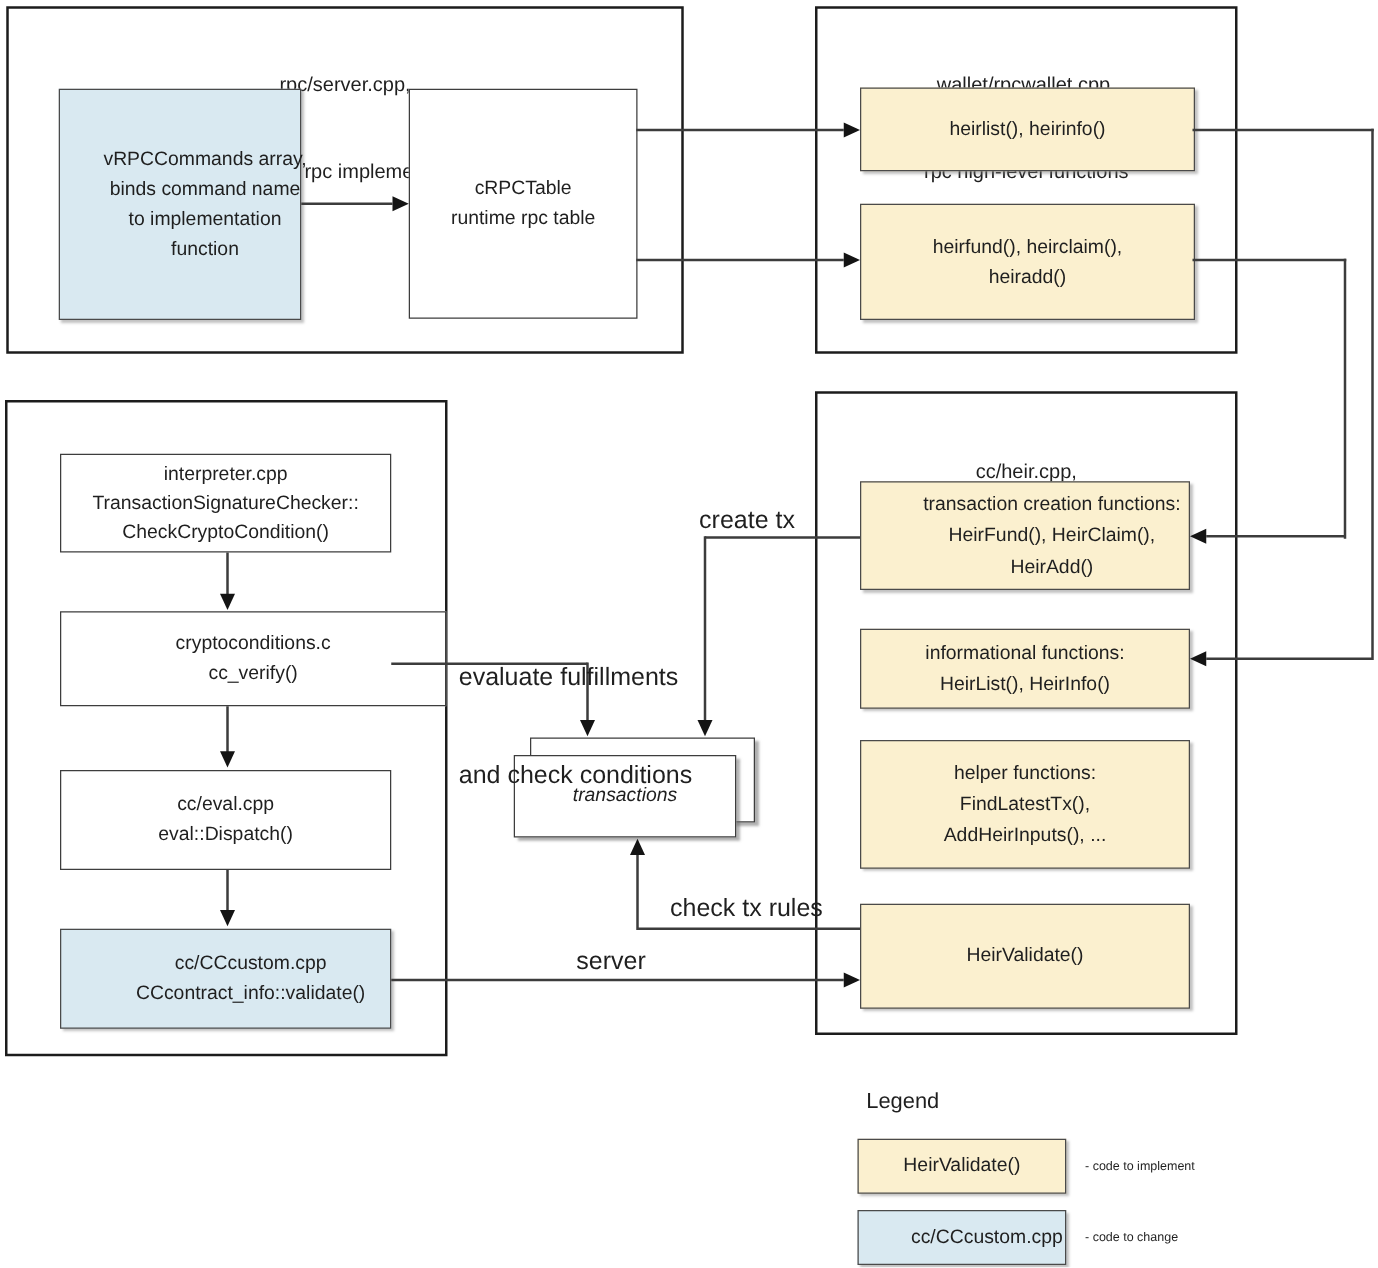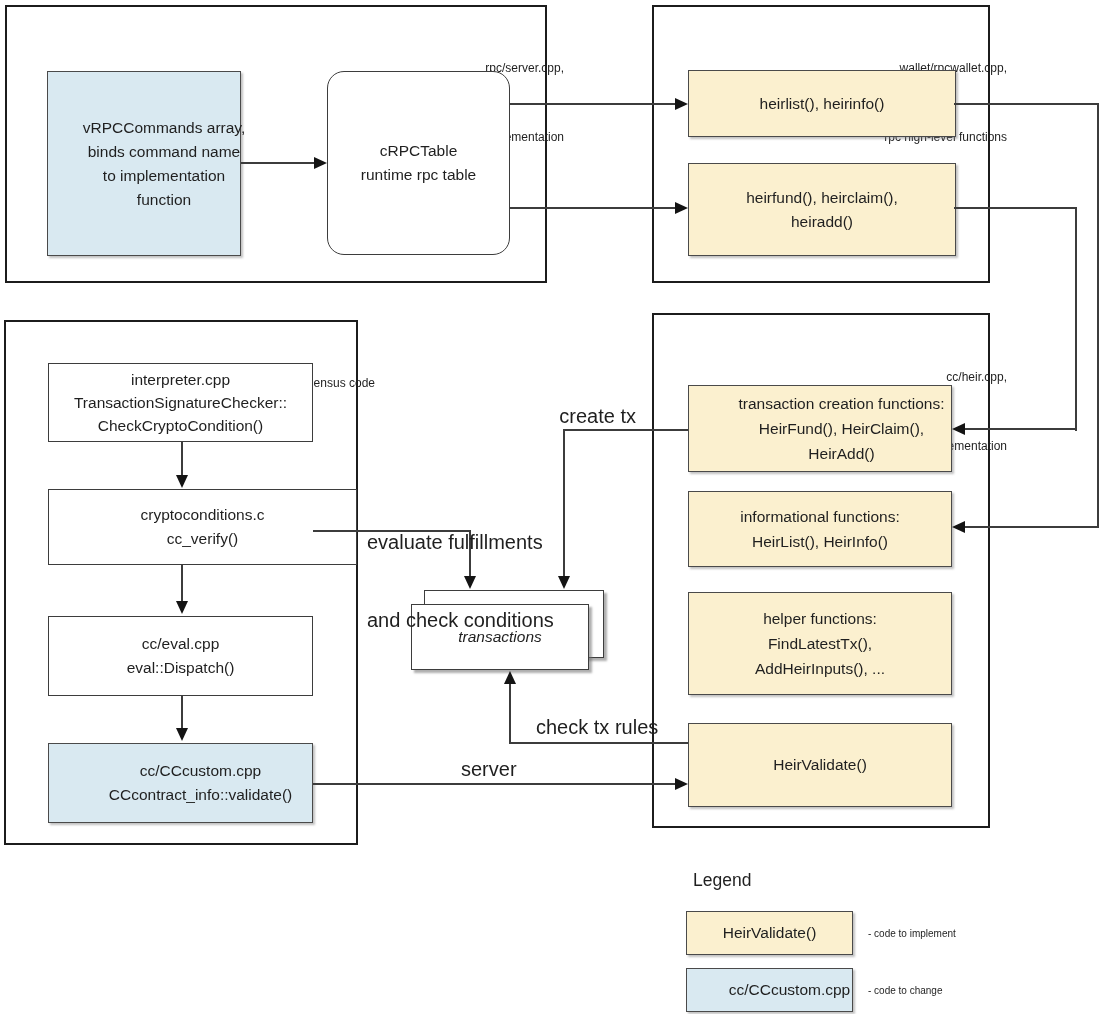--- a/index.html
+++ b/index.html
@@ -5,21 +5,21 @@
   html,body { margin:0; padding:0; background:#ffffff; }
   #canvas {
     position:relative; width:1102px; height:1014px; background:#ffffff;
     font-family:"Liberation Sans","DejaVu Sans",sans-serif;
     color:#1f1f1f; overflow:hidden;
   }
   .container {
     position:absolute; background:#ffffff; border:2px solid #1c1c1c; box-sizing:border-box;
   }
   .ctitle {
-    position:absolute; text-align:right; font-size:12px; line-height:23px; white-space:pre;padding-left:17px;
+    position:absolute; text-align:center; font-size:16px; line-height:23px; white-space:pre;
   }
   .box {
     position:absolute; box-sizing:border-box; border:1.6px solid #4a4a4a;
     display:flex; flex-direction:column; align-items:center; justify-content:center;
     text-align:center; font-size:15.5px; line-height:24px; background:#ffffff;
     box-shadow:2px 2px 2px rgba(120,120,120,0.45);
   }
   .box.flat { box-shadow:none; border-color:#3d3d3d; }
   .box.yellow { background:var(--implement-fill,#fbf0cf); }
   .box.blue   { background:var(--change-fill,#d9e9f1);padding-left:40px; }
@@ -60,21 +60,21 @@
     <span class="ln">cc/heir.cpp,</span>
     <span class="ln">Antara module implementation</span>
   </div>
 
   <div class="box blue" style="left:47px;top:71px;width:194px;height:185px;">
     <span class="ln">vRPCCommands array,</span>
     <span class="ln">binds command name</span>
     <span class="ln">to implementation</span>
     <span class="ln">function</span>
   </div>
-  <div class="box flat" style="left:327px;top:71px;width:183px;height:184px;border-radius:17px;">
+  <div class="box flat" style="left:327px;top:71px;width:183px;height:184px;">
     <span class="ln">cRPCTable</span>
     <span class="ln">runtime rpc table</span>
   </div>
 
   <div class="box yellow" style="left:688px;top:70px;width:268px;height:67px;">
     <span class="ln">heirlist(), heirinfo()</span>
   </div>
   <div class="box yellow" style="left:688px;top:163px;width:268px;height:93px;">
     <span class="ln">heirfund(), heirclaim(),</span>
     <span class="ln">heiradd()</span>
@@ -96,21 +96,21 @@
   <div class="box blue" style="left:48px;top:743px;width:265px;height:80px;">
     <span class="ln">cc/CCcustom.cpp</span>
     <span class="ln">CCcontract_info::validate()</span>
   </div>
 
   <div class="box yellow" style="left:688px;top:385px;width:264px;height:87px;line-height:25px;padding-left:43px;">
     <span class="ln">transaction creation functions:</span>
     <span class="ln">HeirFund(), HeirClaim(),</span>
     <span class="ln">HeirAdd()</span>
   </div>
-  <div class="box yellow" style="left:688px;top:491px;width:264px;height:76px;line-height:25px;">
+  <div class="box yellow" style="left:688px;top:503px;width:264px;height:64px;line-height:25px;">
     <span class="ln">informational functions:</span>
     <span class="ln">HeirList(), HeirInfo()</span>
   </div>
   <div class="box yellow" style="left:688px;top:592px;width:264px;height:103px;line-height:25px;">
     <span class="ln">helper functions:</span>
     <span class="ln">FindLatestTx(),</span>
     <span class="ln">AddHeirInputs(), ...</span>
   </div>
   <div class="box yellow" style="left:688px;top:723px;width:264px;height:84px;">
     <span class="ln">HeirValidate()</span>

